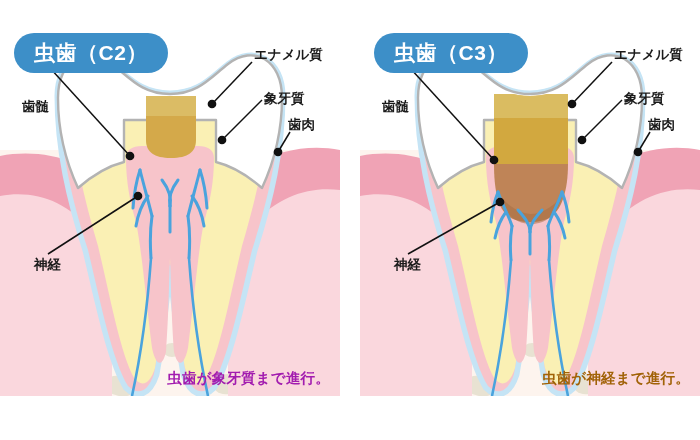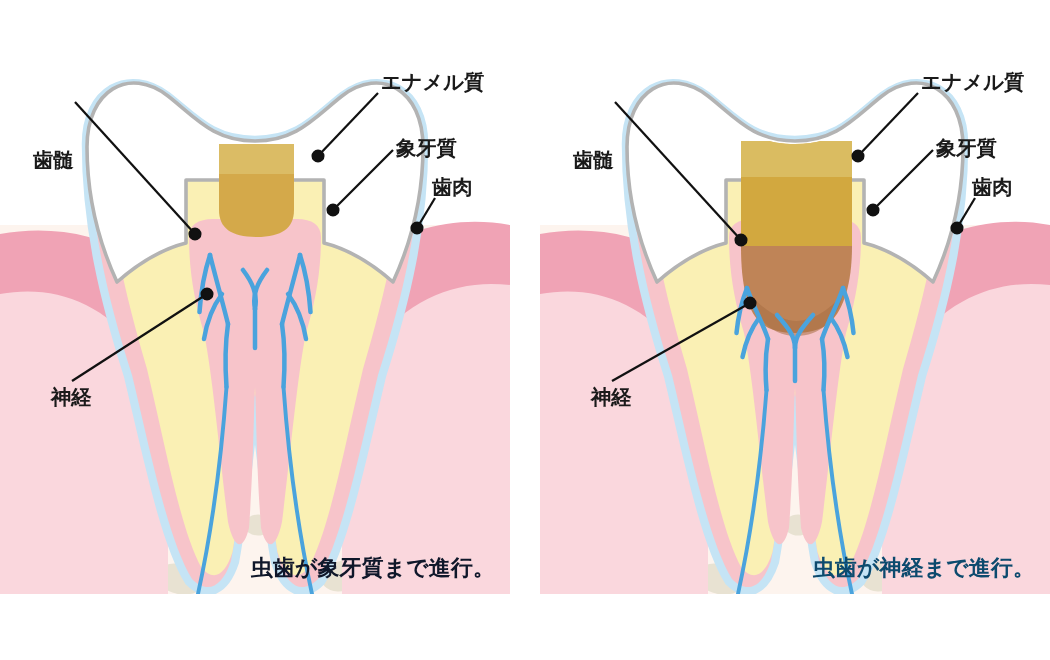--- a/index.html
+++ b/index.html
@@ -208,28 +208,29 @@
         <circle cx="278" cy="152" r="3.6"></circle>
 
         <line x1="50" y1="68" x2="130" y2="156"></line>
         <circle cx="130" cy="156" r="3.6"></circle>
 
         <line x1="48" y1="254" x2="138" y2="196"></line>
         <circle cx="138" cy="196" r="3.6"></circle>
       </g>
     </svg>
 
+    <div class="stage-badge" style="background: rgb(61, 143, 200); color: rgb(255, 255, 255);">虫歯（C2）</div>
 
     <div class="anno" style="left: 254px; top: 48px; color: rgb(26, 26, 26);">エナメル質</div>
     <div class="anno" style="left: 264px; top: 92px; color: rgb(26, 26, 26);">象牙質</div>
     <div class="anno" style="left: 288px; top: 118px; color: rgb(26, 26, 26);">歯肉</div>
     <div class="anno" style="left: 22px; top: 100px; color: rgb(26, 26, 26);">歯髄</div>
     <div class="anno" style="left: 34px; top: 258px; color: rgb(26, 26, 26);">神経</div>
 
-    <div class="caption" style="color: #0f172a;">虫歯が象牙質まで進行。</div>
+    <div class="caption" style="color: #a21caf;">虫歯が象牙質まで進行。</div>
   </div>
 
   <div class="panel" id="panel-c3">
 
     <svg class="panel-svg" viewBox="0 0 340 396">
       <defs>
         <clipPath id="clipC3">
           <rect x="0" y="0" width="340" height="396"></rect>
         </clipPath>
         <clipPath id="cariesClipC3">
@@ -337,23 +338,24 @@
         <circle cx="222" cy="140" r="3.6"></circle>
         <line x1="290" y1="132" x2="278" y2="152"></line>
         <circle cx="278" cy="152" r="3.6"></circle>
         <line x1="50" y1="68" x2="134" y2="160"></line>
         <circle cx="134" cy="160" r="3.6"></circle>
         <line x1="48" y1="254" x2="140" y2="202"></line>
         <circle cx="140" cy="202" r="3.6"></circle>
       </g>
     </svg>
 
+    <div class="stage-badge" style="background: rgb(61, 143, 200); color: rgb(255, 255, 255);">虫歯（C3）</div>
 
     <div class="anno" style="left: 254px; top: 48px; color: rgb(26, 26, 26);">エナメル質</div>
     <div class="anno" style="left: 264px; top: 92px; color: rgb(26, 26, 26);">象牙質</div>
     <div class="anno" style="left: 288px; top: 118px; color: rgb(26, 26, 26);">歯肉</div>
     <div class="anno" style="left: 22px; top: 100px; color: rgb(26, 26, 26);">歯髄</div>
     <div class="anno" style="left: 34px; top: 258px; color: rgb(26, 26, 26);">神経</div>
 
-    <div class="caption" style="color: #0c4a6e;">虫歯が神経まで進行。</div>
+    <div class="caption" style="color: #a16207;">虫歯が神経まで進行。</div>
   </div>
 
 </div>
 
 </body></html>

